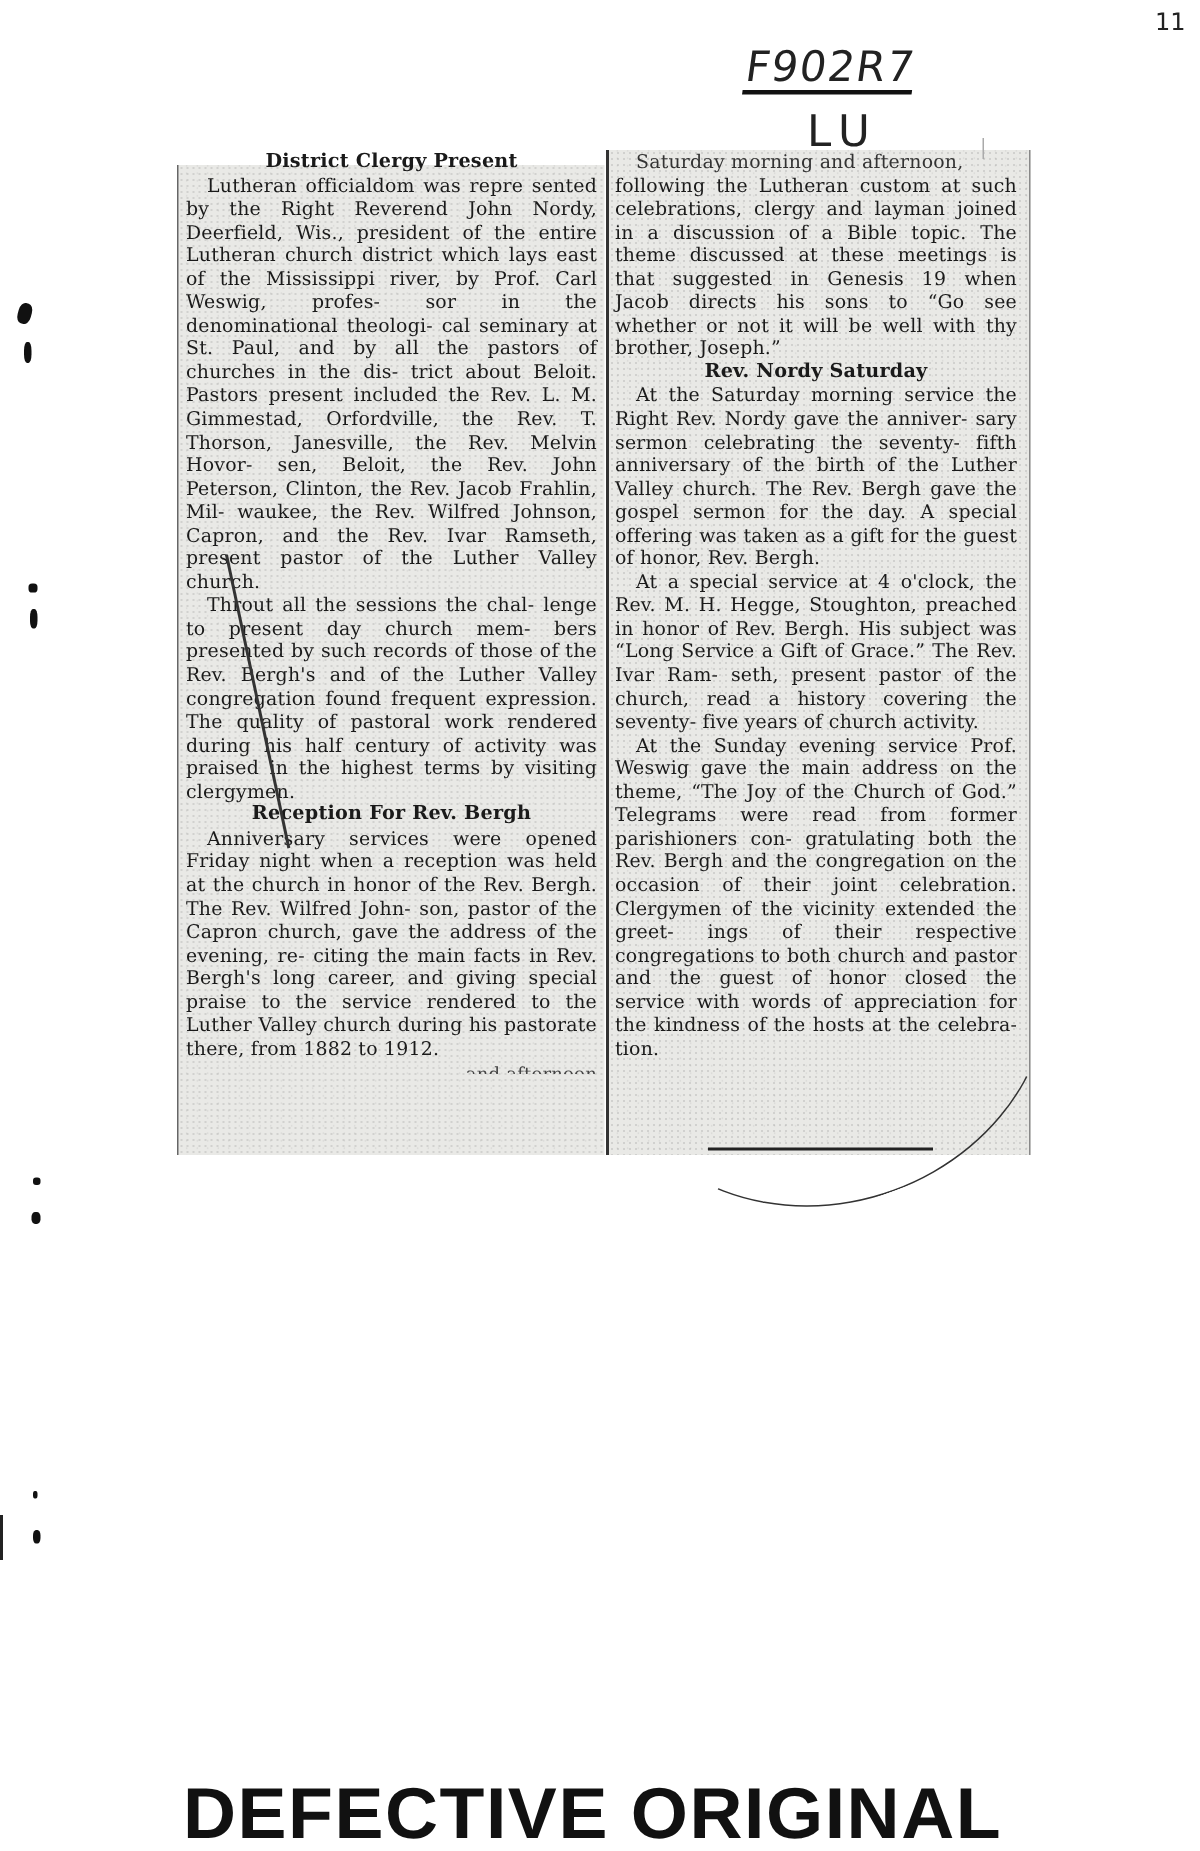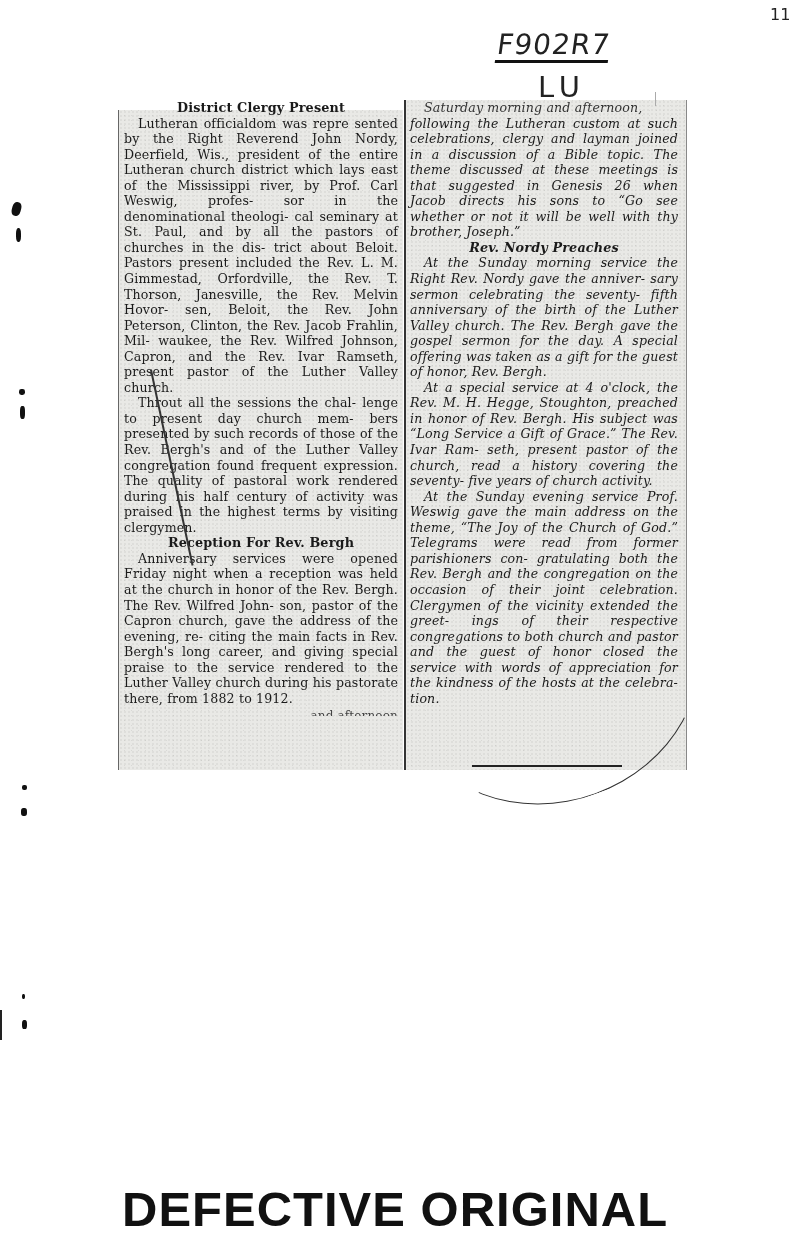--- a/index.html
+++ b/index.html
@@ -15,21 +15,21 @@
       background-image:
         radial-gradient(rgba(0,0,0,0.10) 0.6px, transparent 0.8px),
         radial-gradient(rgba(0,0,0,0.07) 0.6px, transparent 0.8px);
       background-size: 4px 4px, 7px 5px;
       background-position: 0 0, 2px 3px;
     }
     #clip-left { left: 118px; top: 110px; width: 284px; height: 660px; border-left: 1px solid #666; }
     #clip-right { left: 404px; top: 100px; width: 280px; height: 670px; border-left: 2px solid #333; border-right: 1px solid #888; }
     .col { position: absolute; font-size: 12.6px; line-height: 15.55px; letter-spacing: 0.15px; }
     #col-left { left: 124px; top: 100px; width: 274px; }
-    #col-right { left: 410px; top: 100px; width: 268px; font-style: italic; }
+    #col-right { left: 410px; top: 100px; width: 268px; }
     .heading { font-weight: bold; text-align: center; font-size: 12.8px; margin: 0; }
     .para { margin: 0; text-align: justify; text-indent: 14px; hyphens: manual; }
     .cutoff { margin: 0; text-align: right; color: #444; font-size: 12px; height: 8px; overflow: hidden; line-height: 16px; margin-top: 2px; }
     .cutoff-top { margin: 0; text-indent: 14px; color: #333; }
     .hand { position: absolute; font-family: "DejaVu Sans", sans-serif; color: #222; }
     #call-number { left: 497px; top: 30px; font-size: 28px; letter-spacing: 1px; transform: skewX(-8deg); border-bottom: 3px solid #111; line-height: 30px; }
     #collection-mark { left: 538px; top: 70px; font-size: 29px; letter-spacing: 6px; }
     #page-number { left: 738px; top: 5px; font-size: 16px; margin-left: 32px; }
     #stamp { position: absolute; left: 122px; top: 1186px; font-family: "Liberation Sans", sans-serif; font-weight: bold; font-size: 48px; letter-spacing: 1px; color: #111; white-space: nowrap; line-height: 48px; transform: scaleX(1.02); transform-origin: left top; }
     .speck { position: absolute; background: #111; border-radius: 40%; }
@@ -60,23 +60,23 @@
   <p class="para">Lutheran officialdom was repre sented by the Right Reverend John Nordy, Deerfield, Wis., president of the entire Lutheran church district which lays east of the Mississippi river, by Prof. Carl Weswig, profes- sor in the denominational theologi- cal seminary at St. Paul, and by all the pastors of churches in the dis- trict about Beloit. Pastors present included the Rev. L. M. Gimmestad, Orfordville, the Rev. T. Thorson, Janesville, the Rev. Melvin Hovor- sen, Beloit, the Rev. John Peterson, Clinton, the Rev. Jacob Frahlin, Mil- waukee, the Rev. Wilfred Johnson, Capron, and the Rev. Ivar Ramseth, present pastor of the Luther Valley church.</p>
   <p class="para">Throut all the sessions the chal- lenge to present day church mem- bers presented by such records of those of the Rev. Bergh's and of the Luther Valley congregation found frequent expression. The quality of pastoral work rendered during his half century of activity was praised in the highest terms by visiting clergymen.</p>
   <p class="heading">Reception For Rev. Bergh</p>
   <p class="para">Anniversary services were opened Friday night when a reception was held at the church in honor of the Rev. Bergh. The Rev. Wilfred John- son, pastor of the Capron church, gave the address of the evening, re- citing the main facts in Rev. Bergh's long career, and giving special praise to the service rendered to the Luther Valley church during his pastorate there, from 1882 to 1912.</p>
   <p class="cutoff">... and afternoon</p>
 </div>
 
 <div class="clip" id="clip-right"></div>
 <div class="col" id="col-right">
   <p class="cutoff-top">Saturday morning and afternoon,</p>
-  <p class="para" style="text-indent:0">following the Lutheran custom at such celebrations, clergy and layman joined in a discussion of a Bible topic. The theme discussed at these meetings is that suggested in Genesis 26 when Jacob directs his sons to “Go see whether or not it will be well with thy brother, Joseph.”</p>
-  <p class="heading">Rev. Nordy Preaches</p>
-  <p class="para">At the Sunday morning service the Right Rev. Nordy gave the anniver- sary sermon celebrating the seventy- fifth anniversary of the birth of the Luther Valley church. The Rev. Bergh gave the gospel sermon for the day. A special offering was taken as a gift for the guest of honor, Rev. Bergh.</p>
+  <p class="para" style="text-indent:0">following the Lutheran custom at such celebrations, clergy and layman joined in a discussion of a Bible topic. The theme discussed at these meetings is that suggested in Genesis 19 when Jacob directs his sons to “Go see whether or not it will be well with thy brother, Joseph.”</p>
+  <p class="heading">Rev. Nordy Saturday</p>
+  <p class="para">At the Saturday morning service the Right Rev. Nordy gave the anniver- sary sermon celebrating the seventy- fifth anniversary of the birth of the Luther Valley church. The Rev. Bergh gave the gospel sermon for the day. A special offering was taken as a gift for the guest of honor, Rev. Bergh.</p>
   <p class="para">At a special service at 4 o'clock, the Rev. M. H. Hegge, Stoughton, preached in honor of Rev. Bergh. His subject was “Long Service a Gift of Grace.” The Rev. Ivar Ram- seth, present pastor of the church, read a history covering the seventy- five years of church activity.</p>
   <p class="para">At the Sunday evening service Prof. Weswig gave the main address on the theme, “The Joy of the Church of God.” Telegrams were read from former parishioners con- gratulating both the Rev. Bergh and the congregation on the occasion of their joint celebration. Clergymen of the vicinity extended the greet- ings of their respective congregations to both church and pastor and the guest of honor closed the service with words of appreciation for the kindness of the hosts at the celebra- tion.</p>
 </div>
 
 <div class="rule" style="left:472px;top:765px;width:150px;height:2px;"></div>
 <div class="pencil" style="left:400px;top:540px;width:300px;height:260px;transform:rotate(-20deg);border-color:transparent transparent #333 transparent;"></div>
 <div class="rule" style="left:150px;top:370px;width:1.5px;height:200px;transform:rotate(-12deg);transform-origin:top left;background:#333;"></div>
 <div class="fold" style="left:655px;top:92px;height:14px;"></div>
 
 <div id="stamp">DEFECTIVE ORIGINAL</div>

